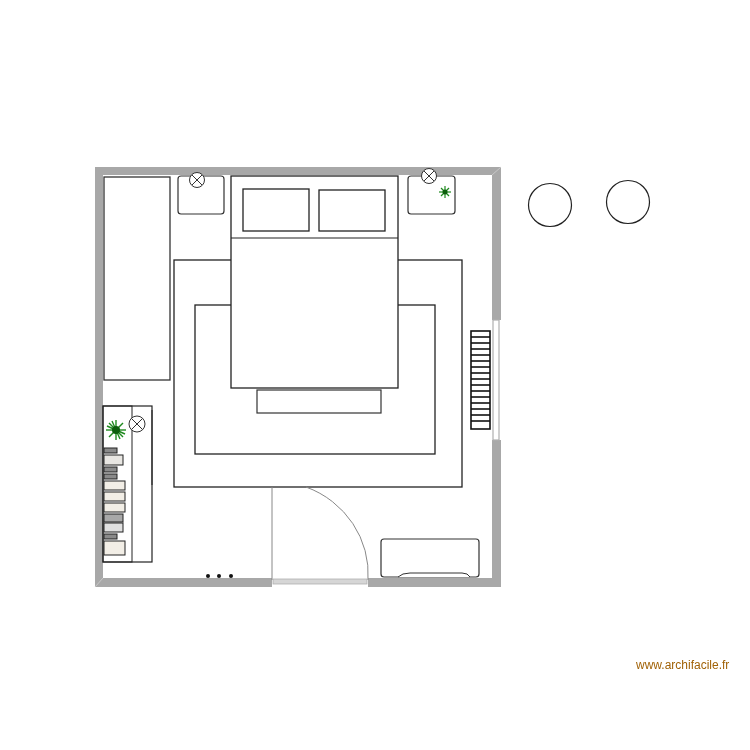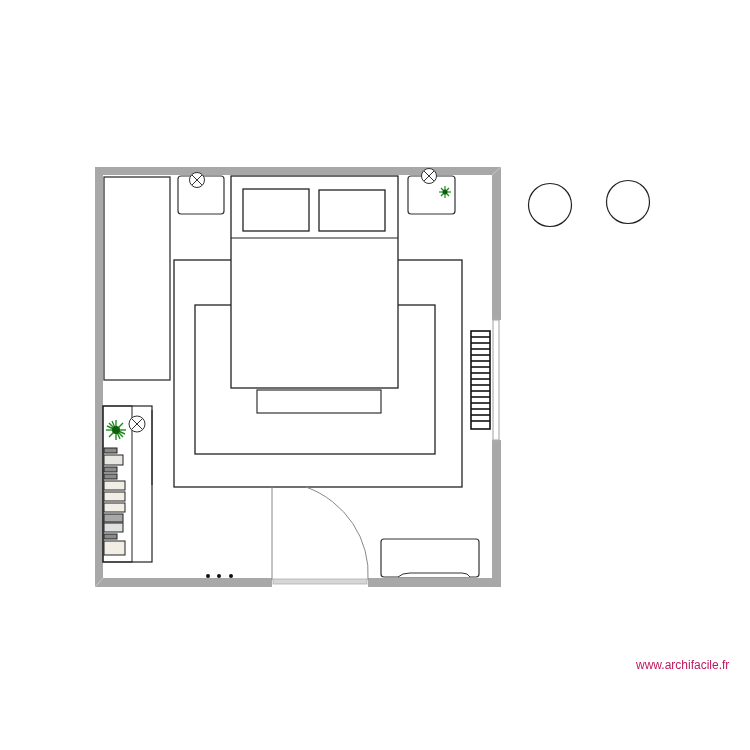--- a/index.html
+++ b/index.html
@@ -1,20 +1,20 @@
 <!DOCTYPE html>
 <html><head>
   <meta charset="utf-8">
   <style>
     html, body { margin: 0; padding: 0; background: #ffffff; }
     body { width: 750px; height: 750px; position: relative; overflow: hidden; font-family: "Liberation Sans", sans-serif; }
     #plan { position: absolute; left: 0; top: 0; width: 750px; height: 750px; }
     .watermark {
       position: absolute; left: 636px; top: 658px;
-      font-size: 12px; color: #be185d;
+      font-size: 12px; color: #a16207;
       font-family: "Liberation Sans", sans-serif;
     }
   </style>
 </head>
 <body>
 
 <svg id="plan" width="750" height="750" viewBox="0 0 750 750" xmlns="http://www.w3.org/2000/svg">
 
   <g>
     <rect x="95" y="167" width="406" height="8" fill="#a8a8a8"></rect>

